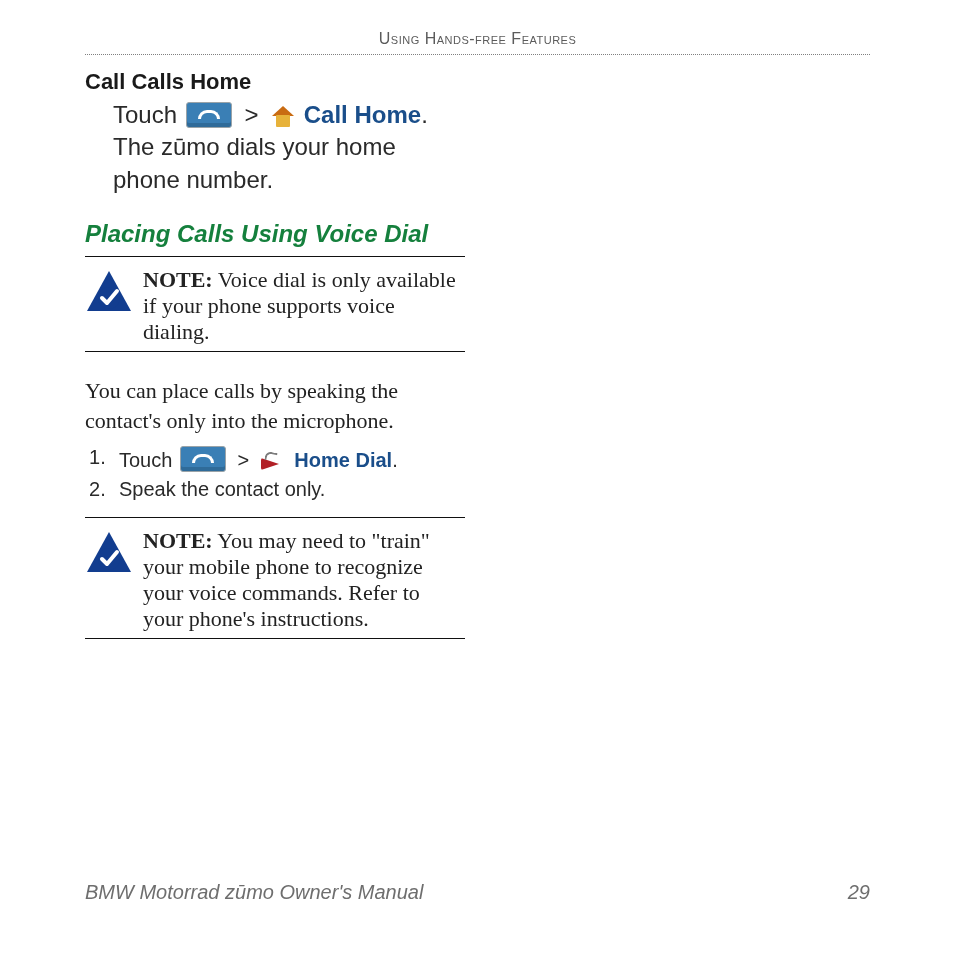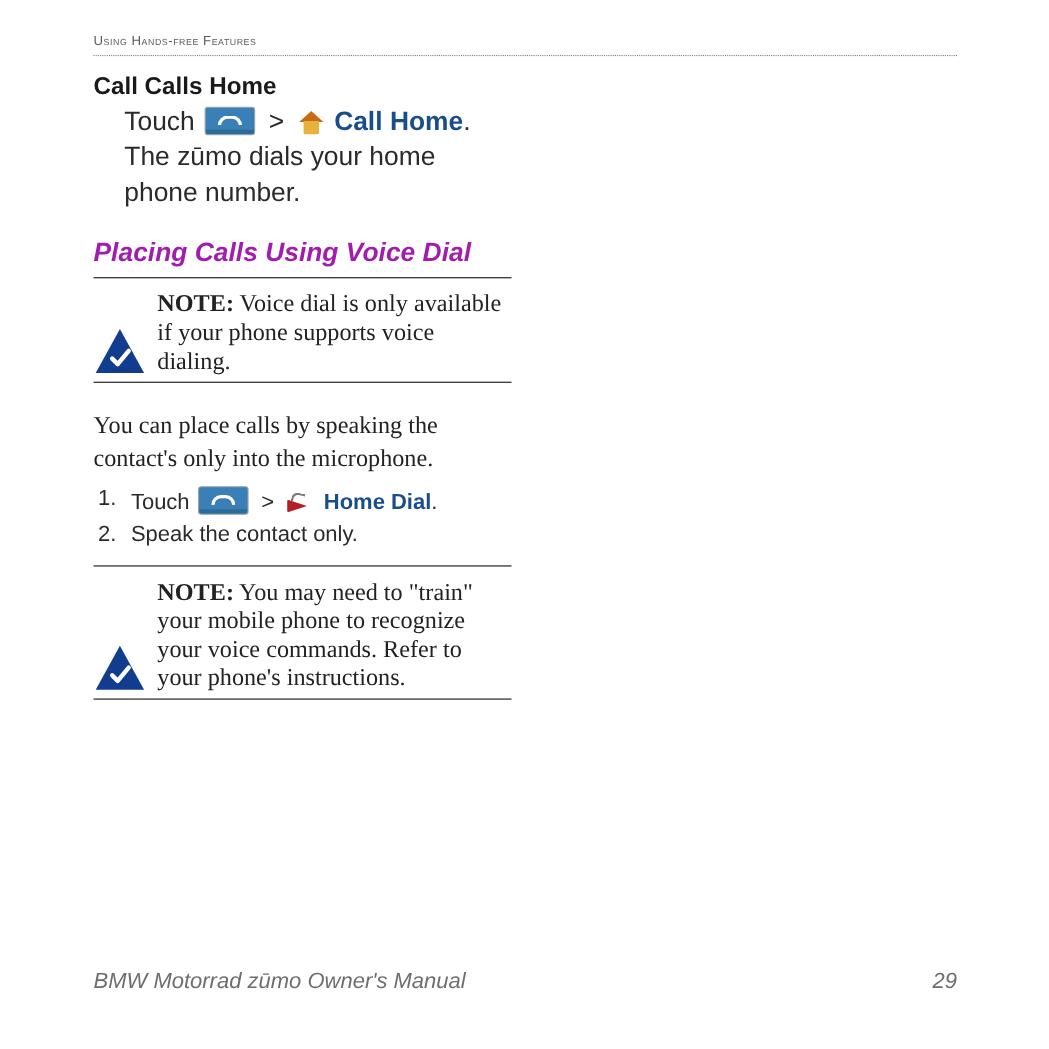--- a/index.html
+++ b/index.html
@@ -6,25 +6,25 @@
   body{
     width:954px;height:954px;
     font-family:Arial,Helvetica,sans-serif;
     background:#fff;color:#222;
     position:relative;
   }
   .page{
     position:absolute;left:85px;top:30px;width:785px;
   }
   .running-head{
-    text-align:left;
+    text-align:center;
     font-family:Arial,Helvetica,sans-serif;
     font-variant:small-caps;
     letter-spacing:.5px;
-    font-size:12px;
+    font-size:16px;
     color:#5b5b5b;
     padding-bottom:6px;
   }
   .dotted-rule{
     border-bottom:1.5px dotted #808080;
     margin-bottom:14px;
   }
   .col{
     width:380px;
   }
@@ -74,24 +74,24 @@
   }
   .icon-mouth::after{
     content:"";position:absolute;left:4px;top:0;width:10px;height:7px;
     border:2px solid #7c7c7c;border-bottom:none;border-right:none;border-radius:6px 0 0 0;
     transform:rotate(12deg);
   }
   h2.ital{
     margin:24px 0 8px 0;
     font-family:Arial,Helvetica,sans-serif;
     font-style:italic;font-weight:bold;
-    font-size:24px;color:#a21caf;
+    font-size:24px;color:#15803d;
   }
   .rule{border-top:1.5px solid #111;margin:4px 0 10px 0}
-  .note-block{display:flex;align-items:flex-end;margin-bottom:6px}
+  .note-block{display:flex;align-items:flex-start;margin-bottom:6px}
   .note-block .note-text{flex:1;padding-left:10px}
   .note-icon{
     width:48px;height:44px;flex:0 0 48px;position:relative;margin-top:2px;
   }
   .note-icon svg{width:48px;height:44px;display:block}
   .ol{counter-reset:step;margin:10px 0 16px 0}
   .ol .li{
     counter-increment:step;
     position:relative;padding-left:34px;margin:6px 0;
     font-family:Arial,Helvetica,sans-serif;font-size:20px;color:#2a2a2a;

